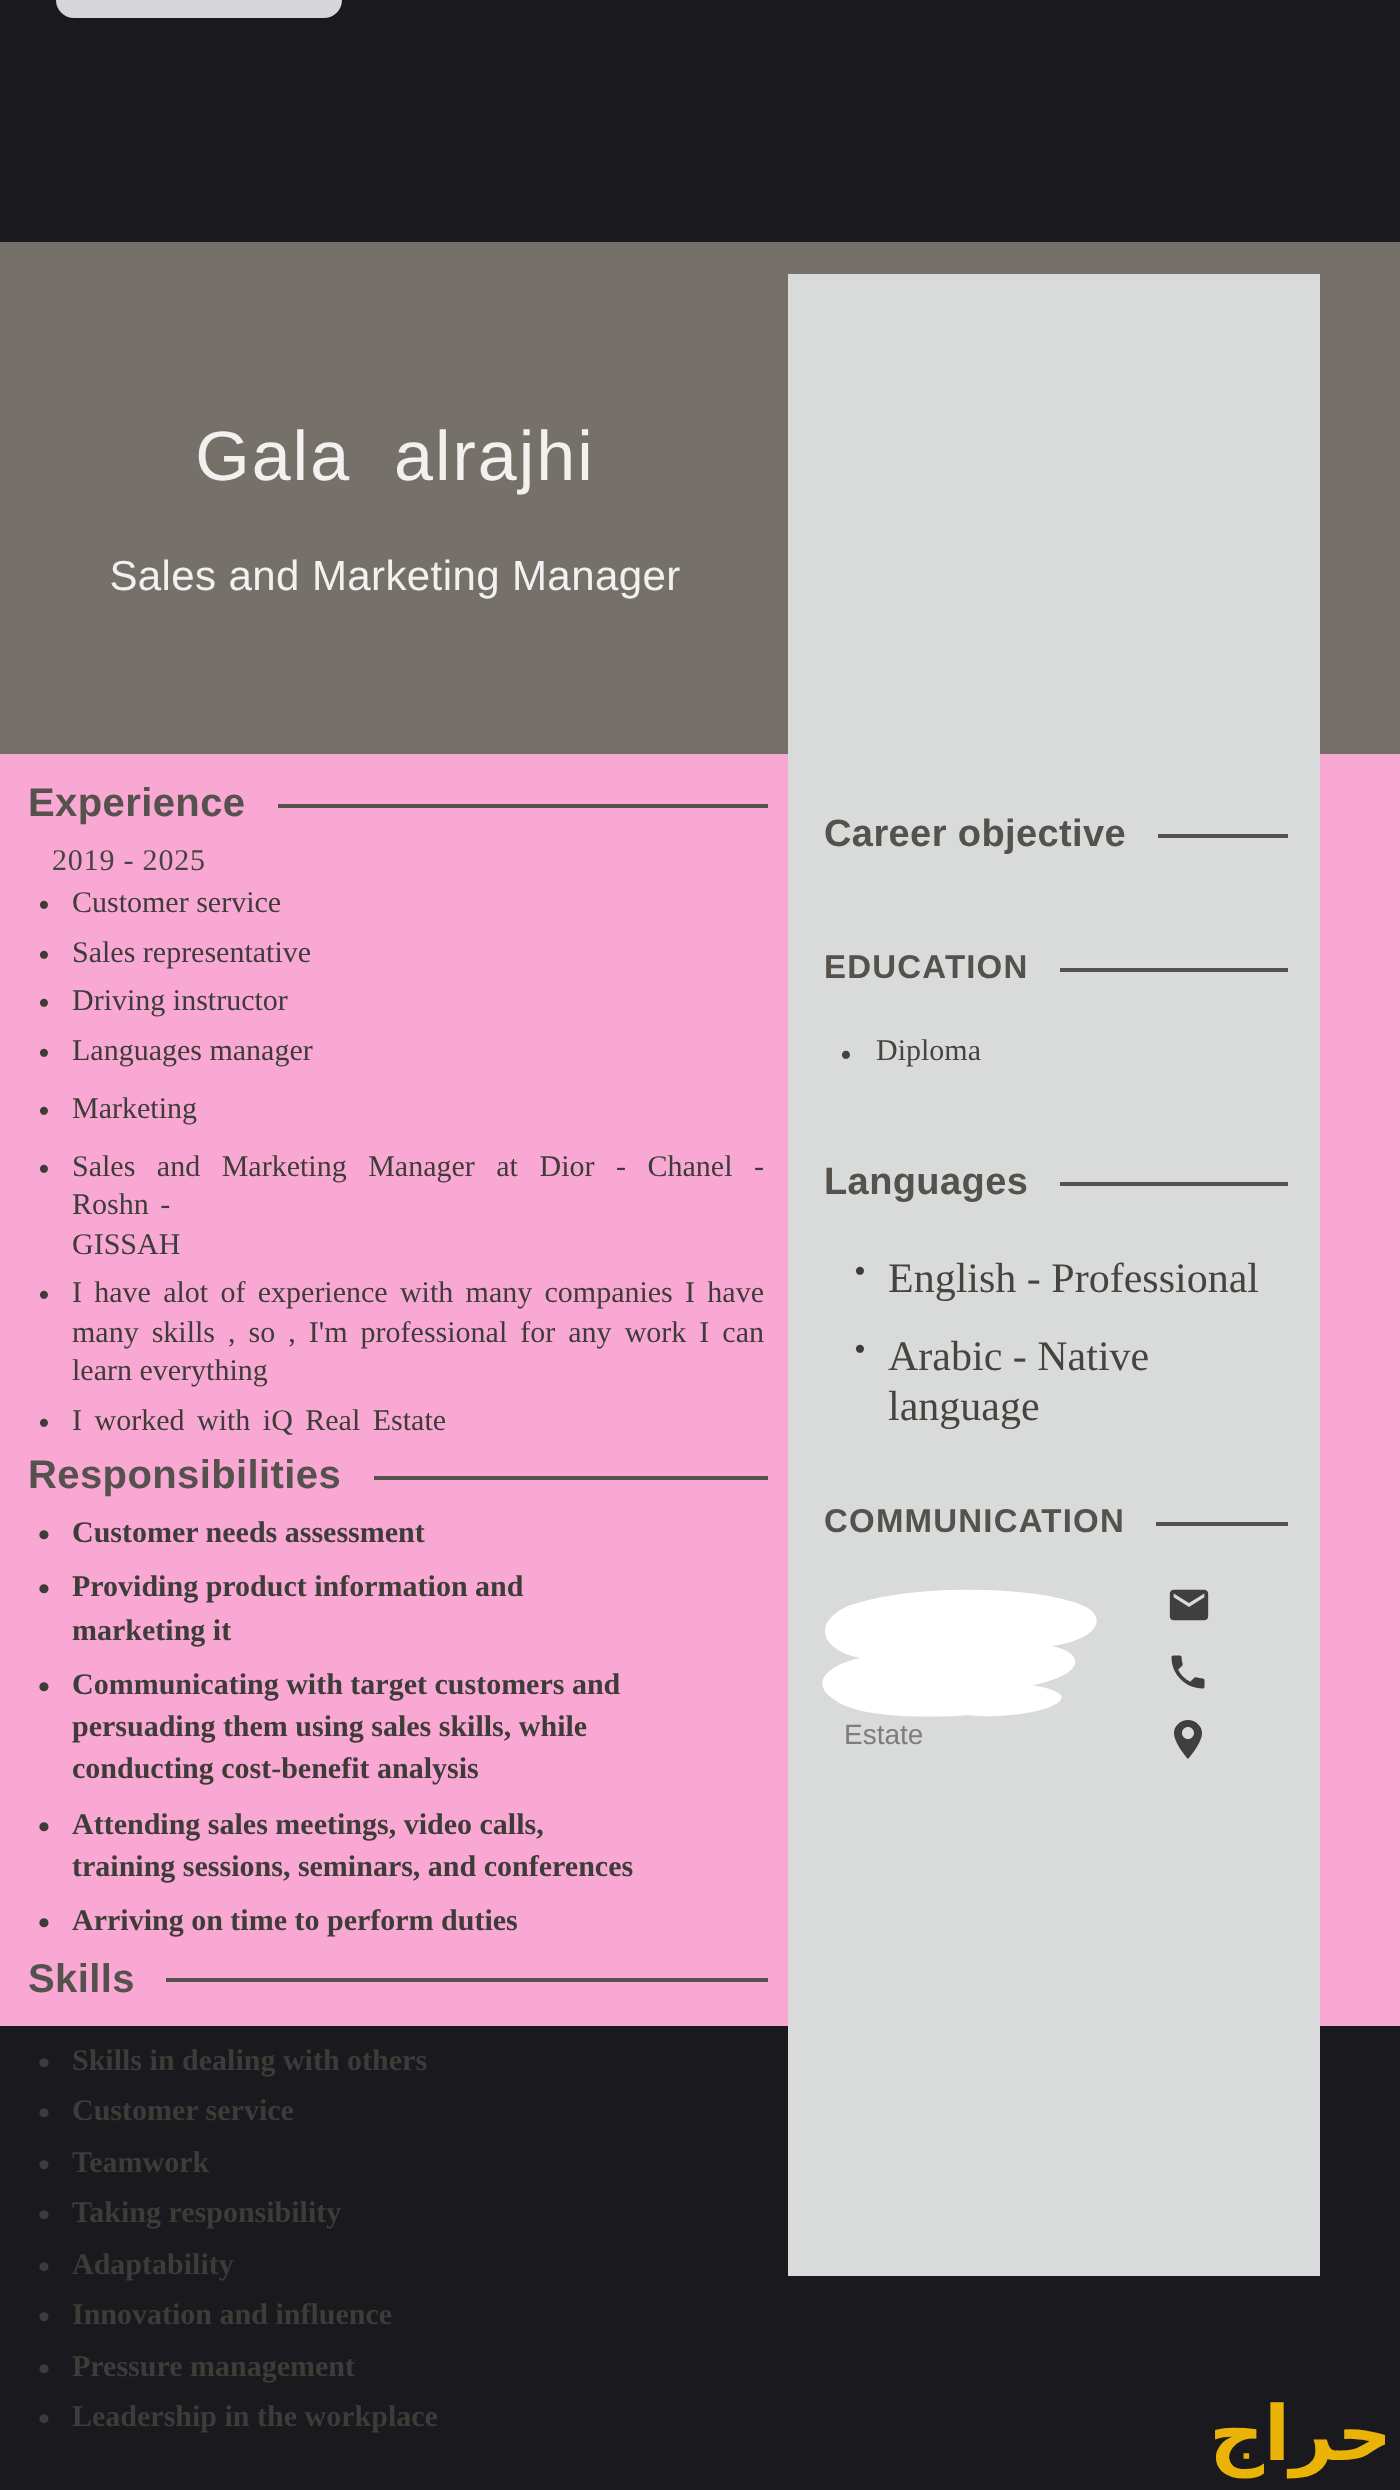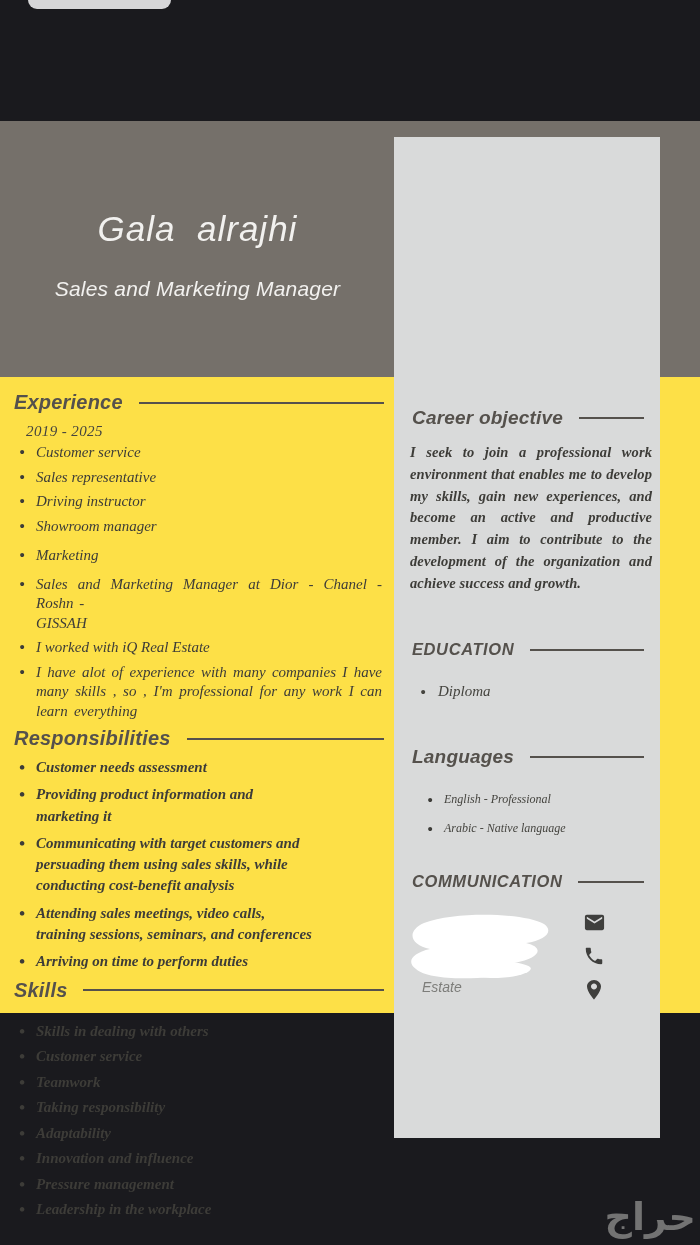--- a/index.html
+++ b/index.html
@@ -10,22 +10,21 @@
     font-family:"Liberation Sans", sans-serif;
   }
   
   .top-card {
     position:absolute; left:28px; top:0; width:143px; height:9px;
     background:#d6d6d8; border-radius:0 0 14px 14px;
   }
   
   .page {
     position:absolute; left:0; top:121px; width:700px; height:892px;
-    background:#fde047;
-    font-style:italic;
+    background:#f9a8d4;
   }
   .header-band {
     position:absolute; left:0; top:0; width:700px; height:256px;
     background:#75706a;
   }
   .header-text { position:absolute; left:0; top:0; width:395px; text-align:center; color:#f2f1ef; }
   .name {
     position:absolute; left:0; top:88px; width:100%;
     font-size:35px; font-weight:400; letter-spacing:1px; white-space:pre;
   }
@@ -82,34 +81,34 @@
     margin-top:13px; font-size:14.5px; font-weight:bold; line-height:1.5;
     text-align:justify; padding-right:2px; letter-spacing:.1px;
   }
   .edu-row { margin-top:46px; }
   .edu-item { margin-top:24px; margin-left:8px; padding-left:20px; position:relative; font-family:"Liberation Serif", serif; font-size:15px; color:#45443f; }
   .edu-item::before { content:"•"; position:absolute; left:2px; top:0; font-size:17px; }
   .edu-line1 { text-align:justify; text-align-last:justify; }
   .edu-line2 { margin-top:6px; }
   .lang-row { margin-top:46px; }
   .list-lang { margin-top:24px; margin-left:12px; }
-  .list-lang li { font-size:12px; margin-bottom:14px; color:#45443f; }
+  .list-lang li { font-size:21px; margin-bottom:14px; color:#45443f; }
 
   .comm-row { margin-top:36px; }
   .comm-body { position:relative; height:120px; margin-top:8px; }
   .blob { position:absolute; left:-8px; top:10px; }
   .icon-stack { position:absolute; left:172px; top:12px; display:flex; flex-direction:column; gap:11px; align-items:center; }
   .icon-stack svg { display:block; }
   .city { position:absolute; left:12px; top:80px; font-size:14px; color:#7d7d7a; }
 
   
   .watermark {
     position:absolute; right:4px; bottom:6px;
     font-family:"DejaVu Sans", sans-serif; font-weight:bold;
-    font-size:38px; color:#737373; letter-spacing:1px;
+    font-size:38px; color:#eab308; letter-spacing:1px;
   }
 </style>
 </head>
 <body>
 
 <div class="screen">
 
   <div class="top-card"></div>
 
   <div class="page">
@@ -120,21 +119,20 @@
         <div class="job-title">Sales and Marketing Manager</div>
       </div>
     </div>
 
     <div class="right-col">
 
       <div class="h-row">
         <span class="heading h-md">Career objective</span>
         <span class="rule"></span>
       </div>
-      <div class="objective serif">I seek to join a professional work environment that enables me to develop my skills, gain new experiences, and become an active and productive member. I aim to contribute to the development of the organization and achieve success and growth.</div>
 
       <div class="h-row edu-row edu-head">
         <span class="heading h-caps">EDUCATION</span>
         <span class="rule"></span>
       </div>
       <div class="edu-item">
         <div class="edu-line2">Diploma</div>
       </div>
 
       <div class="h-row lang-row">
@@ -176,26 +174,26 @@
 
       <div class="h-row">
         <span class="heading h-lg">Experience</span>
         <span class="rule"></span>
       </div>
       <div class="period">2019 - 2025</div>
       <ul class="list-exp">
           <li>Customer service</li>
           <li>Sales representative</li>
           <li>Driving instructor</li>
-          <li>Showroom manager</li>
+          <li>Languages manager</li>
           <li>Marketing</li>
           <li>Sales and Marketing Manager at Dior - Chanel -  Roshn -
 GISSAH</li>
+          <li>I have alot of experience with many companies I have many skills , so , I'm professional for any work I can learn everything</li>
           <li>I worked with iQ Real Estate</li>
-          <li>I have alot of experience with many companies I have many skills , so , I'm professional for any work I can learn everything</li>
         </ul>
 
       <div class="h-row resp-row">
         <span class="heading h-lg">Responsibilities</span>
         <span class="rule"></span>
       </div>
       <ul class="list-resp">
           <li>Customer needs assessment</li>
           <li>Providing product information and
 marketing it</li>

